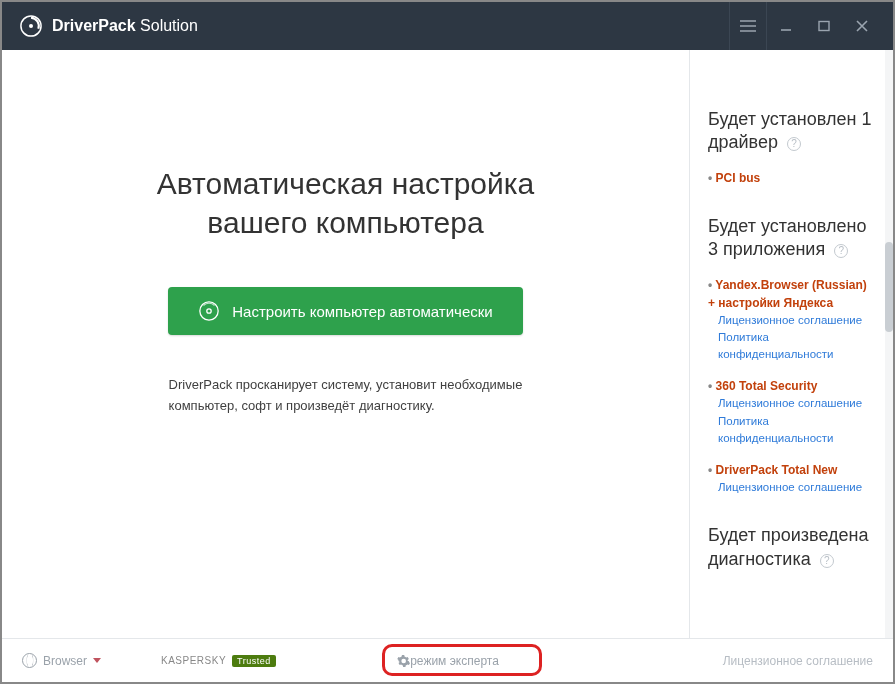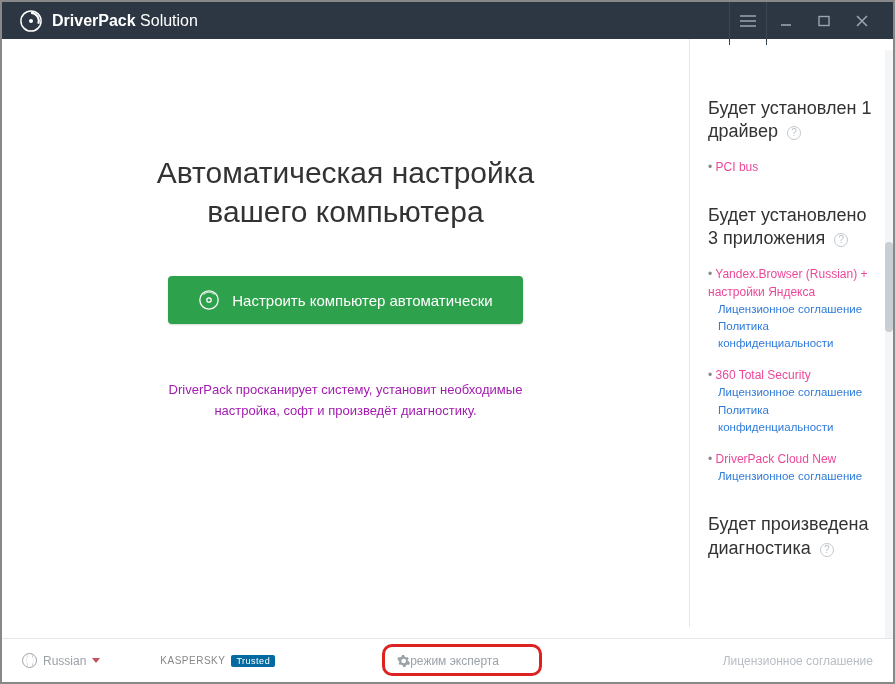--- a/index.html
+++ b/index.html
@@ -6,21 +6,21 @@
   body {
     font-family: "Segoe UI", Arial, sans-serif;
     background: #fff;
     width: 895px;
     height: 684px;
     overflow: hidden;
     border: 2px solid #888;
     position: relative;
   }
   .titlebar {
-    height: 37px;
+    height: 48px;
     background: #2d3743;
     display: flex;
     align-items: center;
     padding: 0 12px 0 18px;
     color: #fff;
   }
   .titlebar .logo {
     display: flex;
     align-items: center;
     gap: 10px;
@@ -67,24 +67,23 @@
     padding: 0 30px;
     height: 48px;
     border-radius: 4px;
     display: flex;
     align-items: center;
     gap: 12px;
     cursor: pointer;
     box-shadow: 0 1px 2px rgba(0,0,0,.15);
   }
   .desc {
-    margin-top: 56px;
+    margin-top: 40px;
     font-size: 13px;
-    color: #a21caf;
-    text-align: center;
+    color: #404040;
     line-height: 1.6;
     max-width: 420px;
   }
 
   .sidebar {
     width: 204px;
     border-left: 1px solid #e4e7ea;
     padding: 58px 18px 0 18px;
     overflow-y: auto;
     font-size: 12px;
@@ -107,21 +106,21 @@
     line-height: 12px;
     text-align: center;
     vertical-align: 1px;
     margin-left: 4px;
   }
   .sidebar .item {
     margin-bottom: 14px;
     line-height: 1.5;
   }
   .sidebar .item .bullet::before { content: "• "; color: #888; }
-  .sidebar .item .name { color: #ec4899; }
+  .sidebar .item .name { color: #c2410c; font-weight: bold; }
   .sidebar .item a {
     display: block;
     color: #2f7bd9;
     text-decoration: none;
     margin-left: 10px;
     font-size: 11.5px;
   }
   .sidebar .section { margin-bottom: 28px; }
 
   .footer {
@@ -164,21 +163,21 @@
   .kaspersky {
     margin-left: 60px;
     display: flex;
     align-items: center;
     gap: 6px;
     font-size: 10px;
     letter-spacing: .5px;
     color: #888;
   }
   .kaspersky .badge {
-    background: #0369a1;
+    background: #4d7c0f;
     color: #fff;
     font-size: 9px;
     padding: 1px 5px;
     border-radius: 2px;
   }
   .expert {
     position: absolute;
     left: 50%;
     transform: translateX(-50%);
     display: flex;
@@ -262,21 +261,21 @@
     <button class="cta">
       <svg width="22" height="22" viewBox="0 0 24 24">
         <circle cx="12" cy="12" r="10" fill="none" stroke="#fff" stroke-width="1.4"></circle>
         <circle cx="12" cy="12" r="2.4" fill="none" stroke="#fff" stroke-width="1.4"></circle>
         <path d="M6 6 A8.5 8.5 0 0 1 18 6" fill="none" stroke="#fff" stroke-width="1.2" opacity=".7"></path>
       </svg>
       <span>Настроить компьютер автоматически</span>
     </button>
     <p class="desc">
       <span>DriverPack просканирует систему, установит необходимые</span><br>
-      <span>настройка, софт и произведёт диагностику.</span><br>
+      <span>компьютер, софт и произведёт диагностику.</span><br>
     </p>
   </div>
 
   <div class="sidebar">
     <div class="section">
       <h2>
         <span>Будет установлен 1 драйвер</span>
         <span class="help-icon">?</span>
       </h2>
       <div class="item">
@@ -293,41 +292,41 @@
         <span class="bullet name">Yandex.Browser (Russian) + настройки Яндекса</span>
         <a>Лицензионное соглашение</a>
         <a>Политика конфиденциальности</a>
       </div>
       <div class="item">
         <span class="bullet name">360 Total Security</span>
         <a>Лицензионное соглашение</a>
         <a>Политика конфиденциальности</a>
       </div>
       <div class="item">
-        <span class="bullet name">DriverPack Cloud New</span>
+        <span class="bullet name">DriverPack Total New</span>
         <a>Лицензионное соглашение</a>
       </div>
     </div>
 
     <div class="section">
       <h2>
         <span>Будет произведена диагностика</span>
         <span class="help-icon">?</span>
       </h2>
     </div>
   </div>
 </div>
 
 <div class="scroll-hint"></div>
 <div class="scroll-thumb"></div>
 
 <div class="footer">
   <div class="lang">
     <span class="globe"></span>
-    <span>Russian</span>
+    <span>Browser</span>
     <span class="tri"></span>
   </div>
   <div class="kaspersky">
     <span>KASPERSKY</span>
     <span class="badge">Trusted</span>
   </div>
   <div class="expert">
     <svg width="14" height="14" viewBox="0 0 24 24">
       <path fill="#9aa2aa" d="M12 8a4 4 0 1 0 0 8 4 4 0 0 0 0-8zm9 4c0 .6-.05 1.2-.15 1.8l2.1 1.6-2 3.4-2.4-1a9 9 0 0 1-3.1 1.8l-.4 2.6h-4l-.4-2.6a9 9 0 0 1-3.1-1.8l-2.4 1-2-3.4 2.1-1.6A9 9 0 0 1 3 12c0-.6.05-1.2.15-1.8L1.05 8.6l2-3.4 2.4 1a9 9 0 0 1 3.1-1.8L9 1.8h4l.4 2.6a9 9 0 0 1 3.1 1.8l2.4-1 2 3.4-2.1 1.6c.1.6.2 1.2.2 1.8z"></path>
     </svg>

